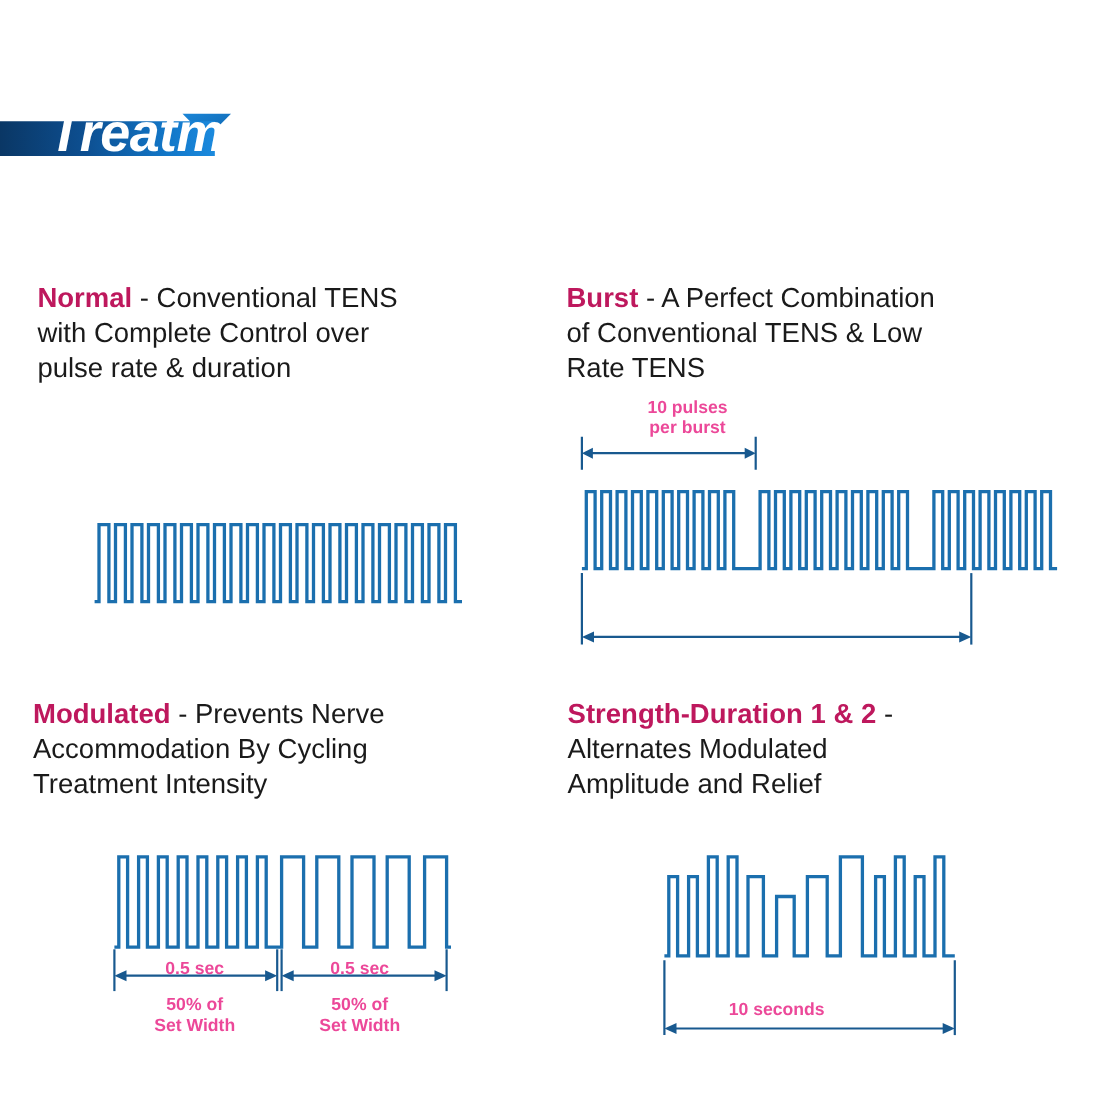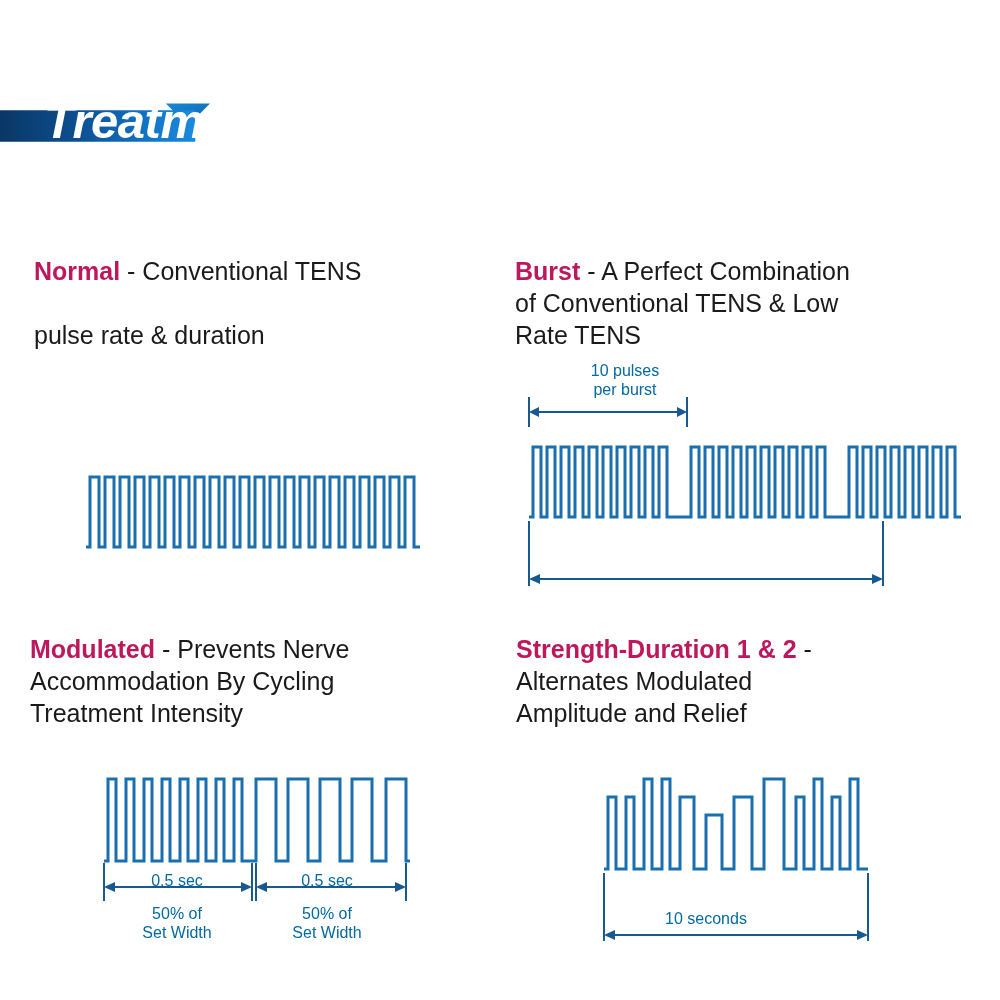--- a/index.html
+++ b/index.html
@@ -40,22 +40,22 @@
   .cell-br{left:516px;top:378px;width:470px;}
 
   .mode-head{
     font-size:25px;line-height:32px;color:#1a1a1a;font-weight:normal;
   }
   .mode-name{color:#be185d;font-weight:bold;}
 
   .wave-box{position:relative;}
 
   .lbl{
-    position:absolute;color:#0369a1;font-size:16px;line-height:19px;
-    text-align:center;font-weight:normal;
+    position:absolute;color:#ec4899;font-size:16px;line-height:19px;
+    text-align:center;font-weight:bold;
   }
 </style>
 </head>
 <body>
 
 <div class="banner-wrap">
 
   <svg class="flag" width="1000" height="200" viewBox="0 0 1000 200" style="position:absolute;left:0;top:0;">
     <defs>
       <linearGradient id="gradMain" x1="0" y1="0" x2="1" y2="0">
@@ -90,21 +90,21 @@
       <div>Different Treatment Modes To Provide The Best Pain Relief</div>
     </div>
   </div>
 </div>
 
 <div class="grid">
 
   <div class="cell cell-tl">
     <div class="mode-head">
       <span class="mode-name">Normal</span><span> - Conventional TENS</span><br>
-      <br>
+      <span>with Complete Control over</span><br>
       <span>pulse rate &amp; duration</span>
     </div>
     <div class="wave-box" style="margin-top:88px;height:120px;">
       <svg width="420" height="120" viewBox="0 0 420 120">
         <polyline fill="none" stroke="#1b6fae" stroke-width="3" stroke-linejoin="miter" points="52,108 52,108
             56,108 56,38 65,38 65,108
             71,108 71,38 80,38 80,108
             86,108 86,38 95,38 95,108
             101,108 101,38 110,38 110,108
             116,108 116,38 125,38 125,108

